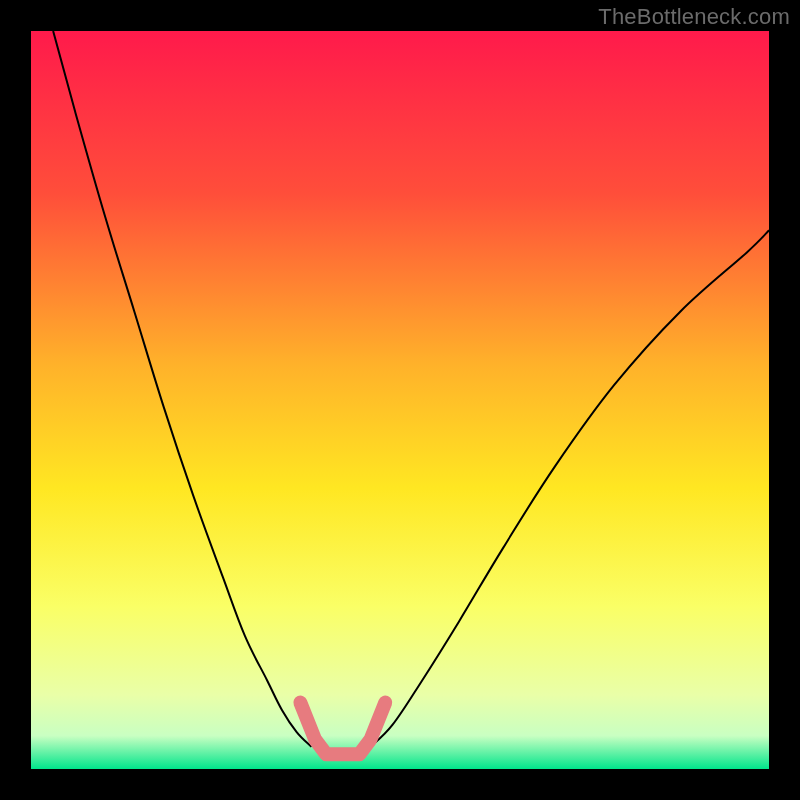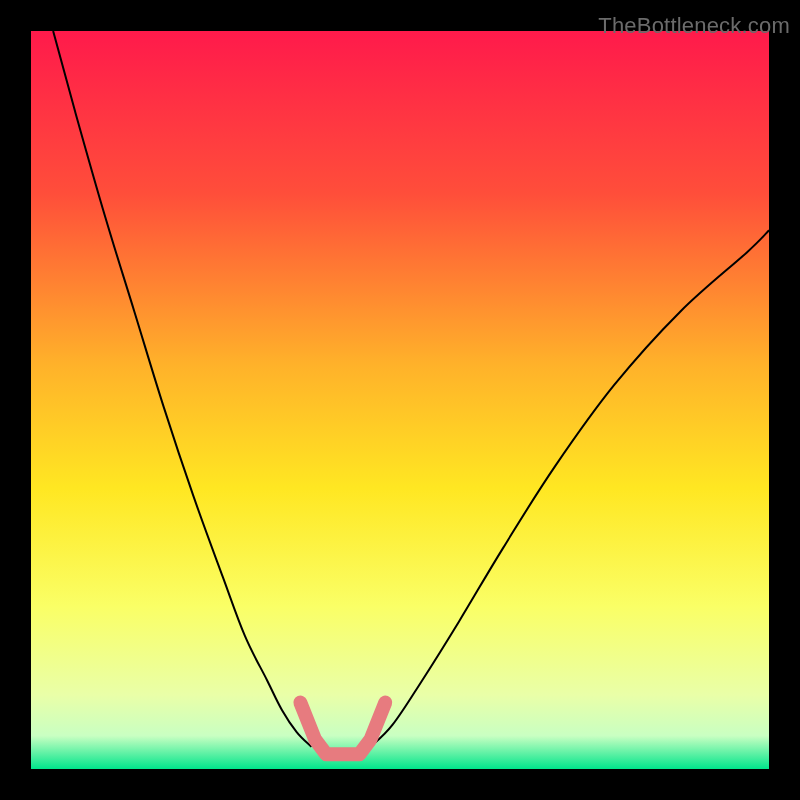--- a/index.html
+++ b/index.html
@@ -12,21 +12,21 @@
     font-family: Arial, Helvetica, sans-serif;
   }
   .frame {
     position: relative;
     width: 800px;
     height: 800px;
     background: #000;
   }
   .watermark {
     position: absolute;
-    top: 13px;
+    top: 4px;
     right: 10px;
     color: #6b6b6b;
     font-size: 22px;
     font-weight: 500;
     letter-spacing: 0.2px;
     z-index: 5;
   }
   .plot-outer {
     position: absolute;
     left: 31px;

